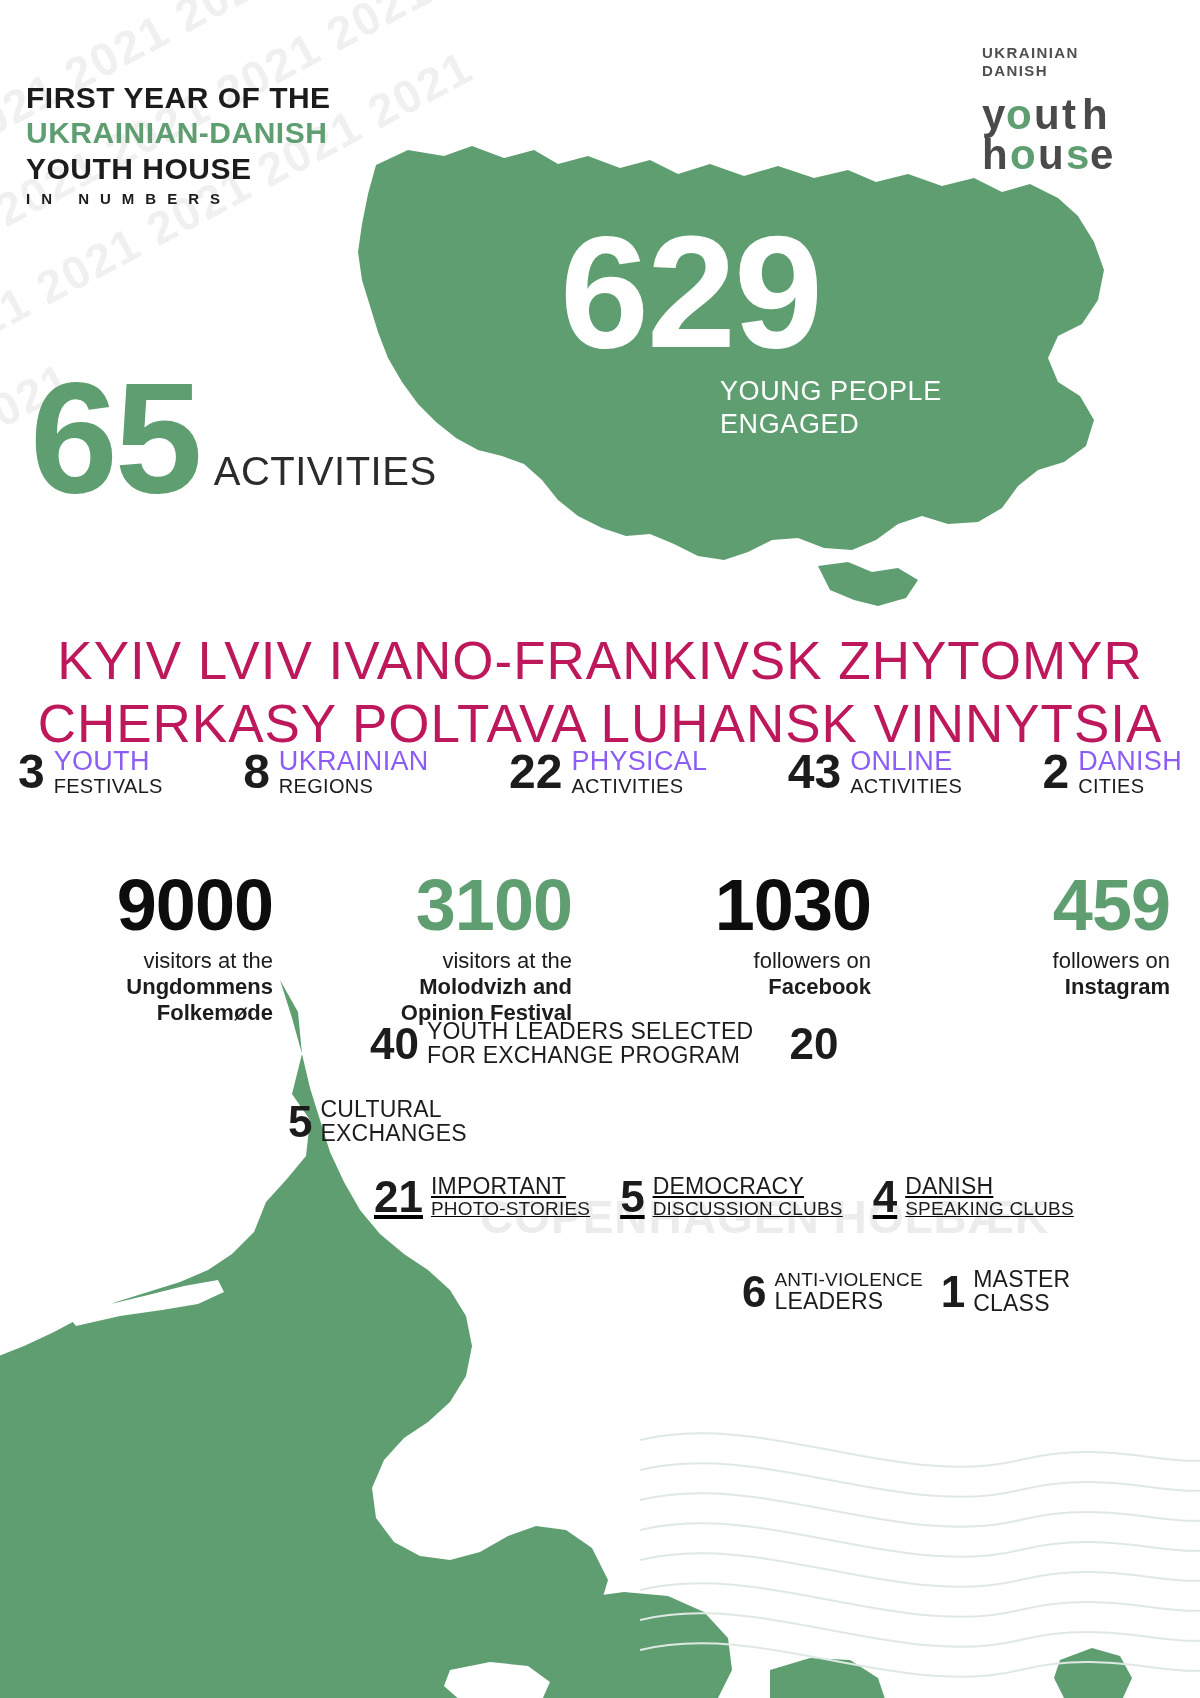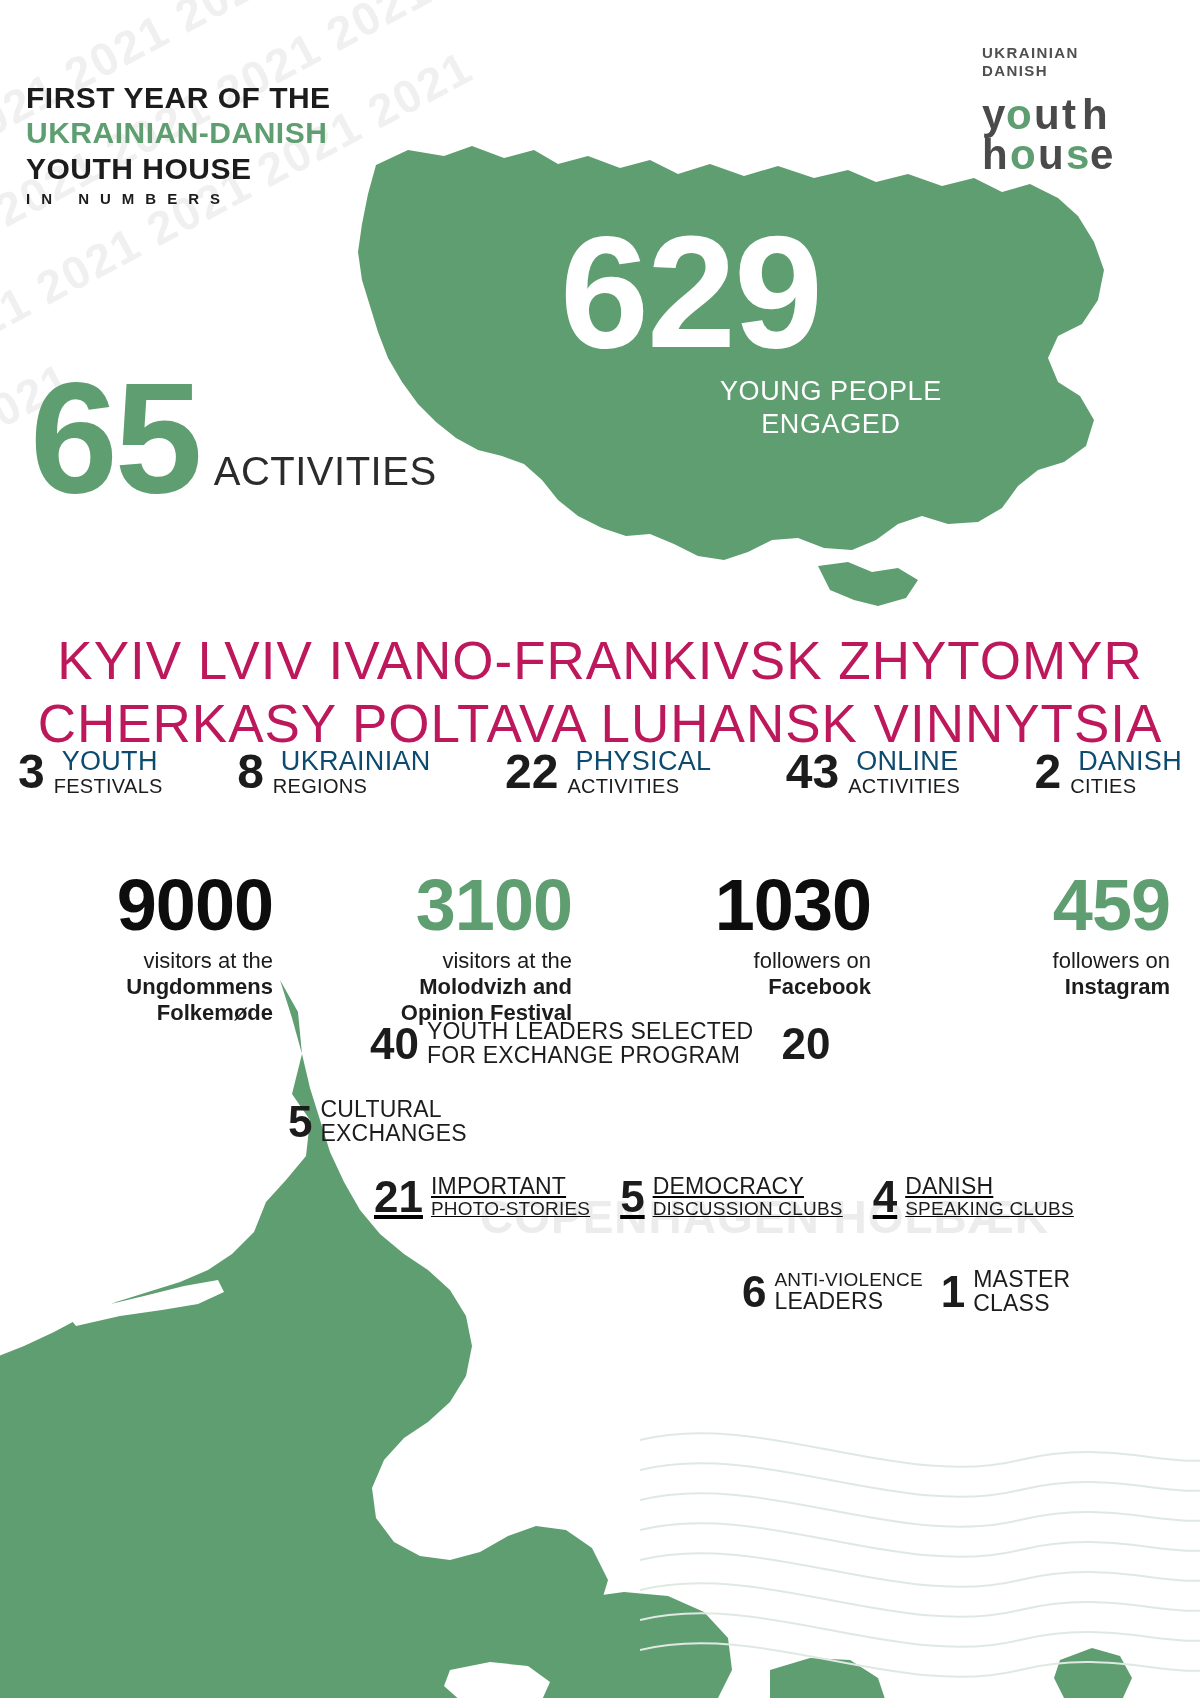--- a/index.html
+++ b/index.html
@@ -122,21 +122,20 @@
     color: #ffffff;
   }
   .stat-629 .num {
     font-size: 160px; font-weight: 700; line-height: 0.92;
     letter-spacing: -2px;
   }
   .stat-629 .lbl {
     margin-top: 10px; margin-left: 160px;
     font-size: 27px; font-weight: 400; line-height: 1.22;
     letter-spacing: 0.6px;
-    text-align: center;
   }
 
   .stat-65 {
     position: absolute;
     left: 30px; top: 370px;
     z-index: 5;
     display: flex; align-items: flex-end;
   }
   .stat-65 .num {
     font-size: 158px; font-weight: 700; color: #5e9e70;
@@ -154,21 +153,21 @@
     display: flex; justify-content: space-between; align-items: center;
     z-index: 5;
   }
   .sm {
     display: flex; align-items: center; gap: 9px;
   }
   .sm .num {
     font-size: 48px; font-weight: 700; color: #1c1c1c; line-height: 1;
   }
   .sm .txt { line-height: 1.03; }
-  .sm .t1 { font-size: 27px; color: #0c4a6e; letter-spacing: 0.3px; margin-left: 8px; }
+  .sm .t1 { font-size: 27px; color: #8b5cf6; letter-spacing: 0.3px; }
   .sm .t2 { font-size: 20px; color: #1c1c1c; letter-spacing: 0.3px; }
 
   
   .row-med {
     position: absolute;
     left: 34px; top: 868px; width: 1136px;
     display: flex; justify-content: flex-start; gap: 60px;
     z-index: 5;
   }
   .med { width: 240px; text-align: right; }
@@ -181,21 +180,21 @@
   .green { color: #5e9e70; }
 
   
   .dk-row { position: absolute; z-index: 5; display: flex; align-items: center; }
   .dk-item { display: flex; align-items: center; gap: 8px; }
   .dk-item .num { font-size: 44px; font-weight: 700; color: #1c1c1c; line-height: 1; }
   .dk-item .txt { line-height: 1.04; }
   .dk-item .t1 { font-size: 23px; color: #1c1c1c; letter-spacing: 0.2px; }
   .dk-item .t2 { font-size: 19px; color: #1c1c1c; letter-spacing: 0.2px; }
 
-  .r-40 { left: 370px; top: 1020px; gap: 28px; }
+  .r-40 { left: 370px; top: 1020px; gap: 36px; }
   .r-5cult { left: 288px; top: 1098px; }
   .r-21 { left: 374px; top: 1175px; gap: 30px; text-decoration: underline; }
   .r-6 { left: 742px; top: 1268px; gap: 18px; }
 </style>
 </head>
 <body>
 
 <div class="page">
 
   <div class="wm-years">2021 2021 2021 2021 2021 2021 2021 2021 2021 2021 2021 2021 2021 2021 2021 2021</div>

